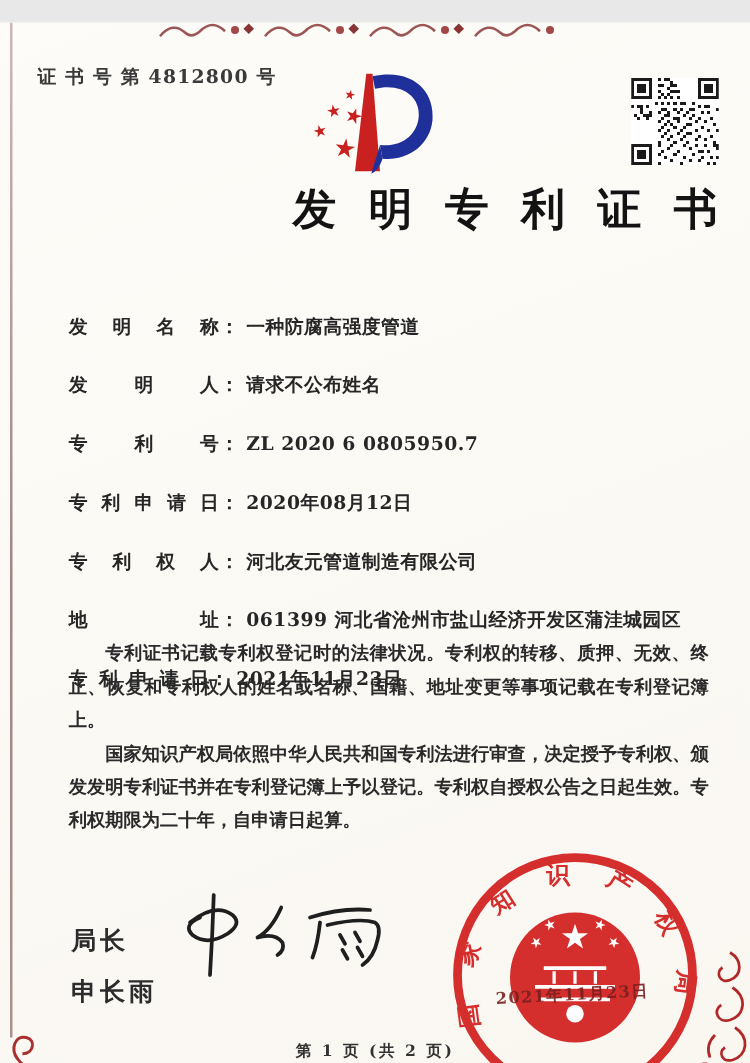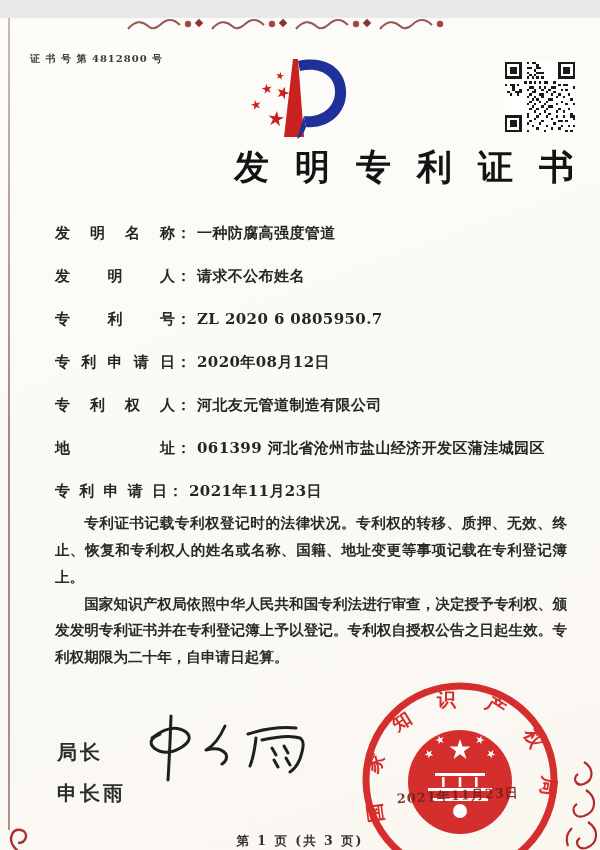--- a/index.html
+++ b/index.html
@@ -13,33 +13,33 @@
   .left-rule {
     position:absolute; left:8px; top:0; height:812px; width:2px;
     background:linear-gradient(#b59a9a,#7a5252 55%,#8d6464); opacity:.7;
   }
   .top-ornament { position:absolute; left:126px; top:-2px; opacity:.9; }
   .corner-orn-bl { position:absolute; left:0; top:801px; }
   .corner-orn-br { position:absolute; left:536px; top:740px; z-index:5; }
 
   .cert-no {
     position:absolute; left:30px; top:34px;
-    font-size:10px; letter-spacing:1px; color:#3a3a3a; font-weight:600;
+    font-size:15px; letter-spacing:1px; color:#3a3a3a; font-weight:600;
   }
   .logo { position:absolute; left:238px; top:33px; }
   .qr { position:absolute; left:505px; top:44px; }
 
   .title {
     position:absolute; top:126px; left:0; right:0; text-align:right;
     font-size:35px; font-weight:700; letter-spacing:26px; text-indent:26px;
     color:#131313;
   }
 
   .content { position:absolute; left:55px; top:206px; right:28px; }
-  .field-row { margin-bottom:24px; font-size:15px; font-weight:600; white-space:nowrap; color:#262626; }
+  .field-row { margin-bottom:24px; font-size:15px; font-weight:600; white-space:nowrap; color:#262626;margin-top:28px; }
   .flabel {
     display:inline-block; width:120px; white-space:normal;
     text-align:justify; text-align-last:justify; vertical-align:bottom;
   }
   .colon { margin-left:1px; }
   .fvalue { margin-left:6px; letter-spacing:.4px; }
   .two-col { display:flex; }
   .tc1 { width:258px; }
   .two-col .flabel { width:112px; }
 
@@ -338,18 +338,18 @@
         <rect x="100.7" y="99" width="2.6" height="10"></rect>
         <rect x="117" y="99" width="2.6" height="10"></rect>
         <rect x="70" y="110" width="64" height="3"></rect>
         <rect x="74" y="120" width="56" height="3"></rect>
         <rect x="95" y="126" width="14" height="14" rx="7"></rect>
       </g>
     </g>
     <text x="100" y="122" text-anchor="middle" font-size="13" font-weight="bold" fill="#6e0f0f" opacity="0.9" letter-spacing="1" transform="rotate(-3 100 122)" font-family="'DejaVu Serif',serif">2021年11月23日</text>
   </svg>
 
-  <div class="footer">第 1 页 (共 3 页)</div>
+  <div class="footer">第 1 页 (共 2 页)</div>
 
 </div>
 
 
 
 
 </body></html>

